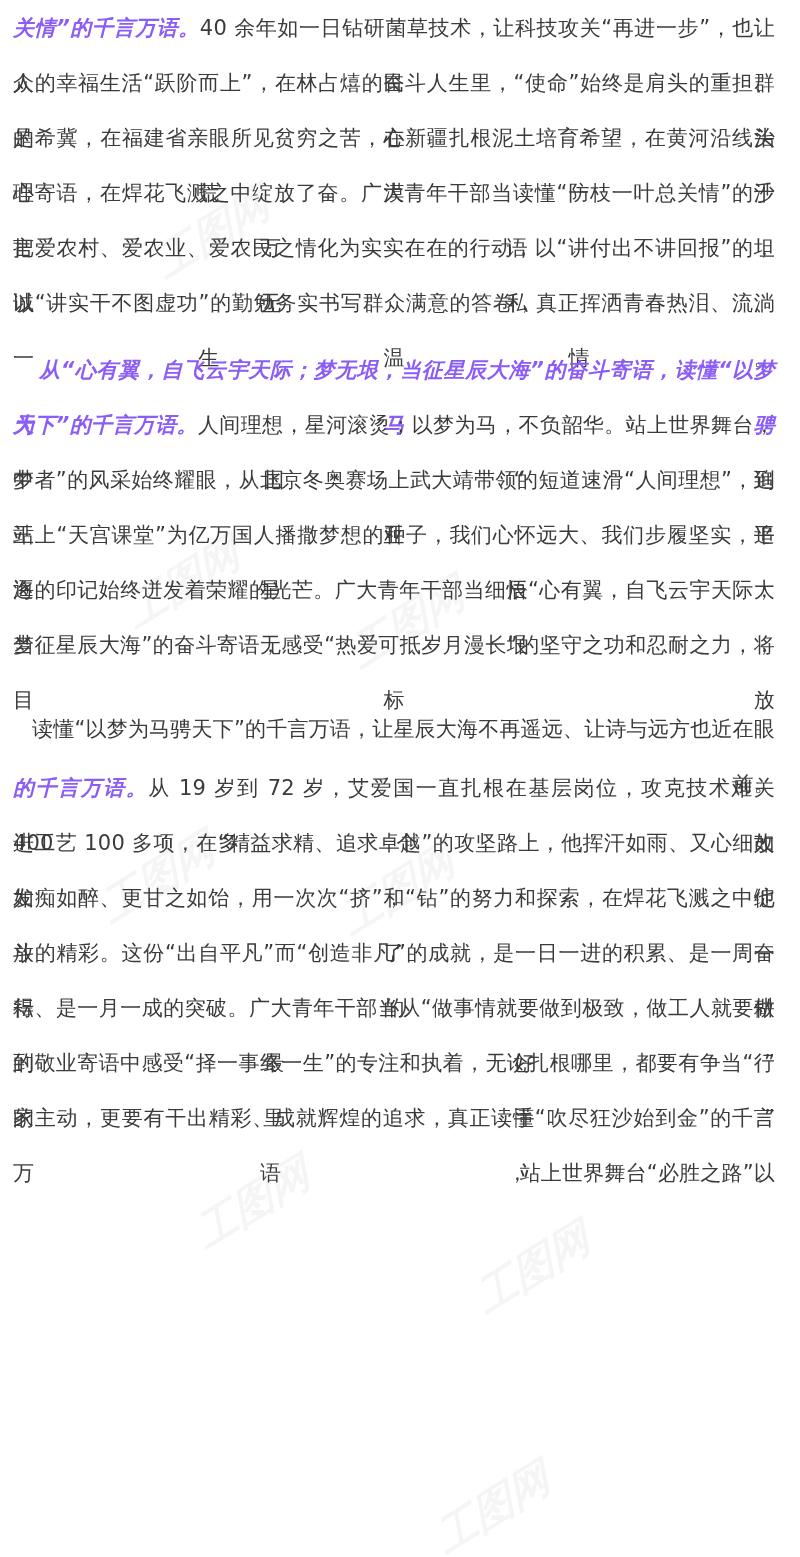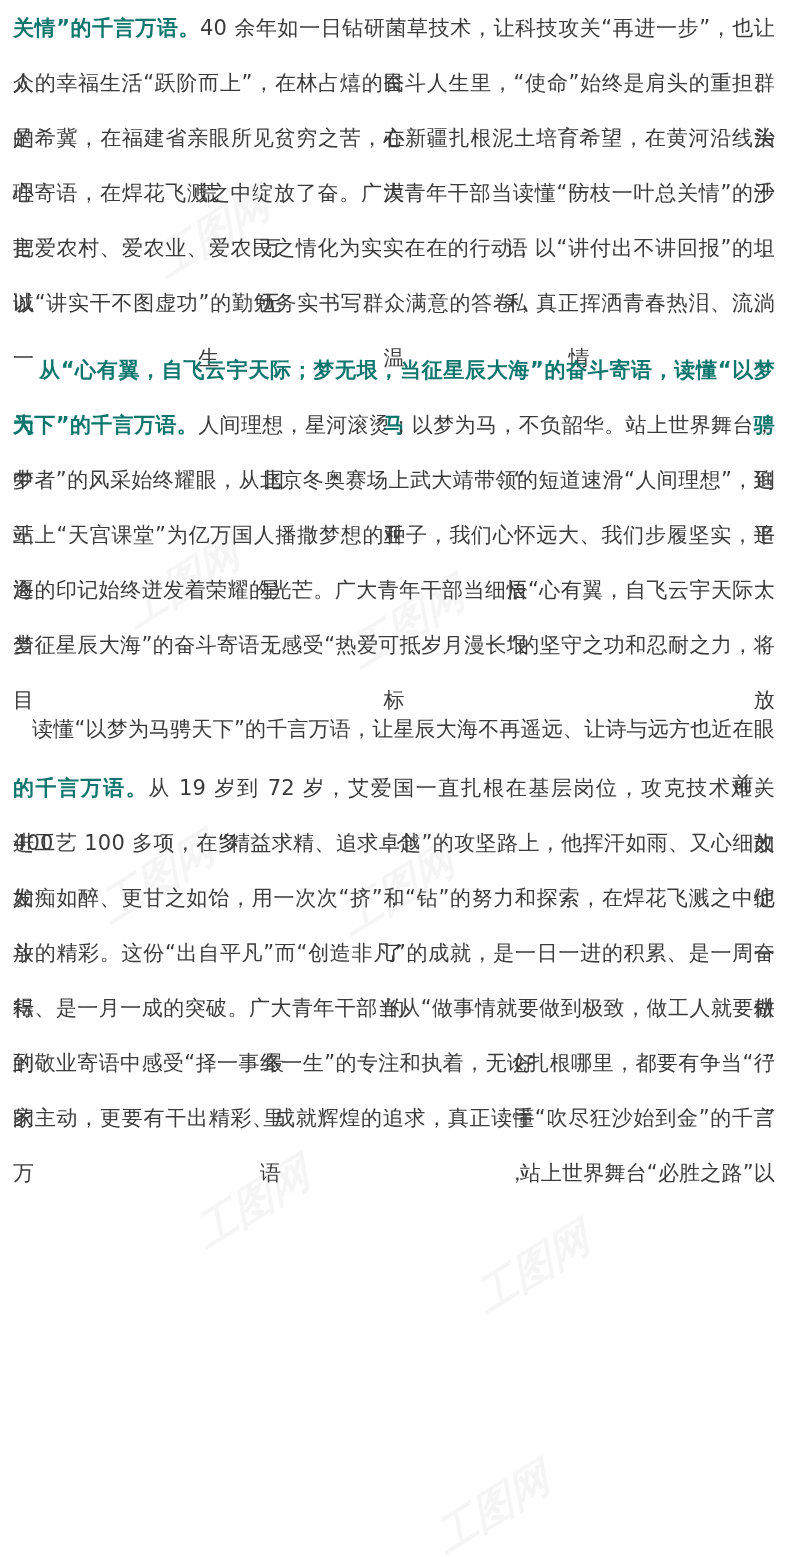--- a/index.html
+++ b/index.html
@@ -31,21 +31,22 @@
     overflow: visible;
   }
   .line.j {
     text-align: justify;
     text-align-last: justify;
     text-justify: inter-ideograph;
   }
   .line.indent { text-indent: 26px; }
   .line .bold {
     font-weight: 700;
-    color: #0f766e;
+    color: #8b5cf6;
+    font-style: italic;
   }
   .wm {
     position: absolute;
     font-size: 42px;
     font-weight: 700;
     font-style: italic;
     color: #555555;
     opacity: 0.05;
     transform: rotate(-32deg) skewX(-8deg);
     transform-origin: center;

